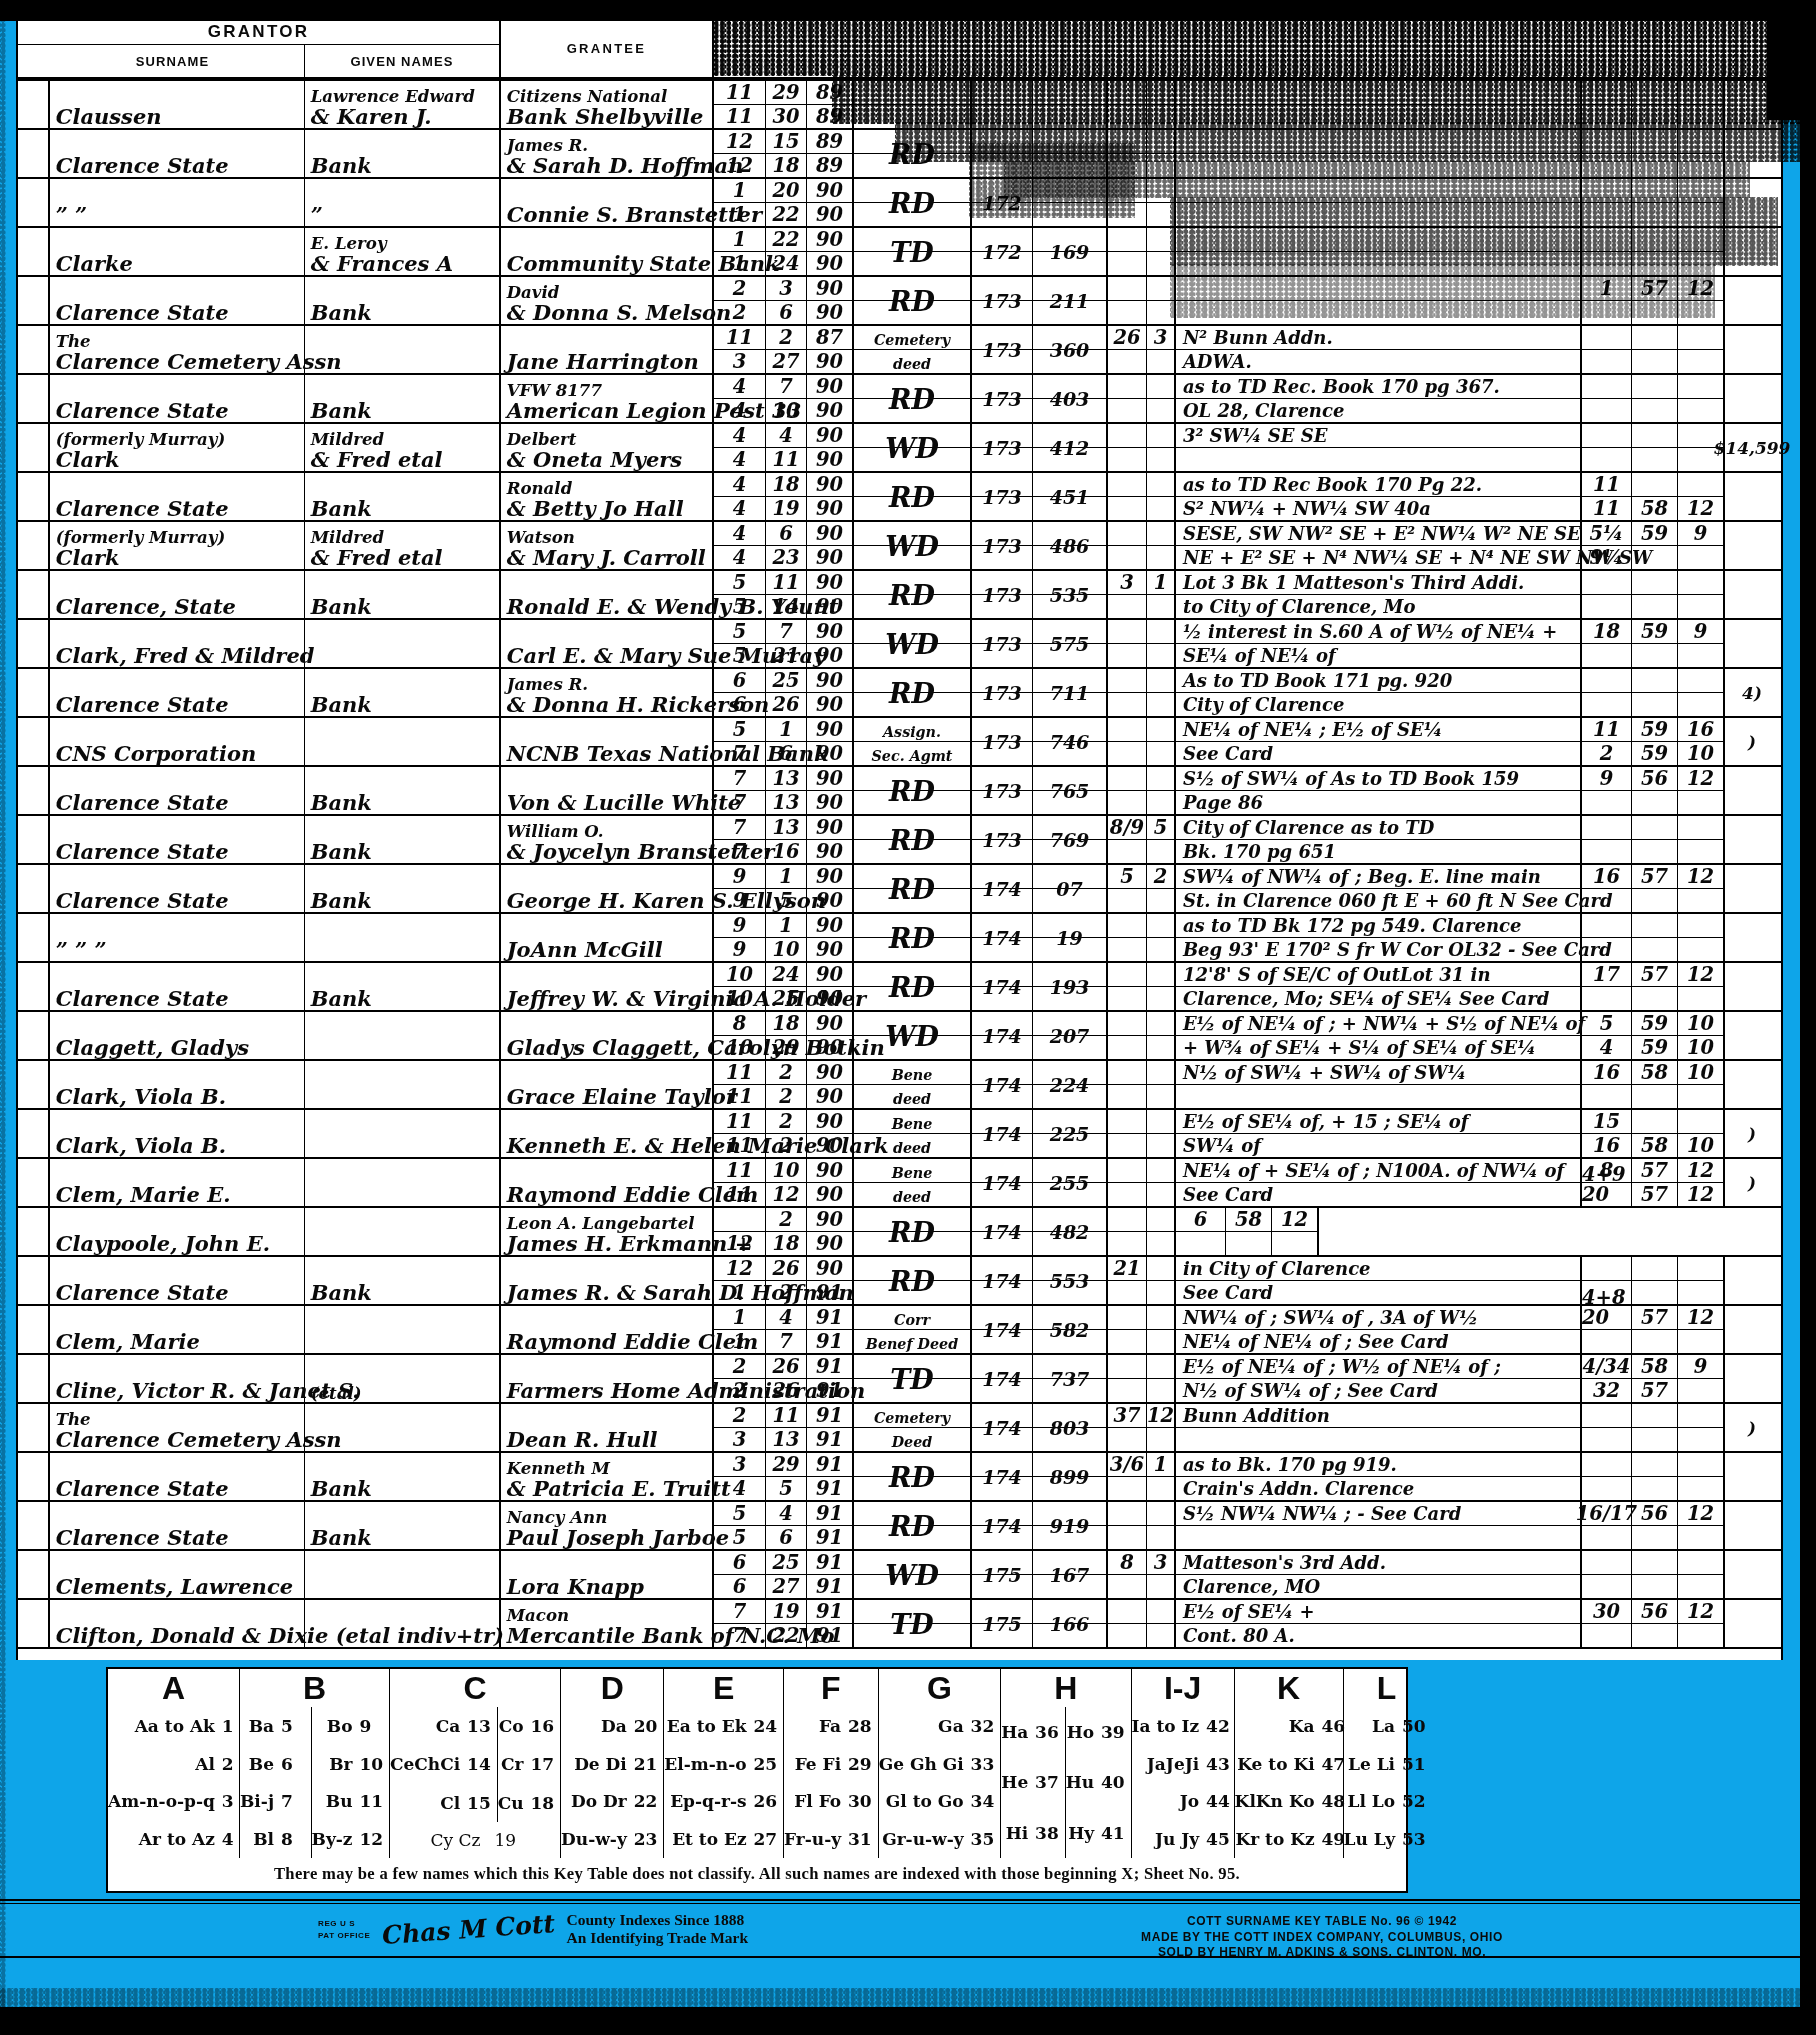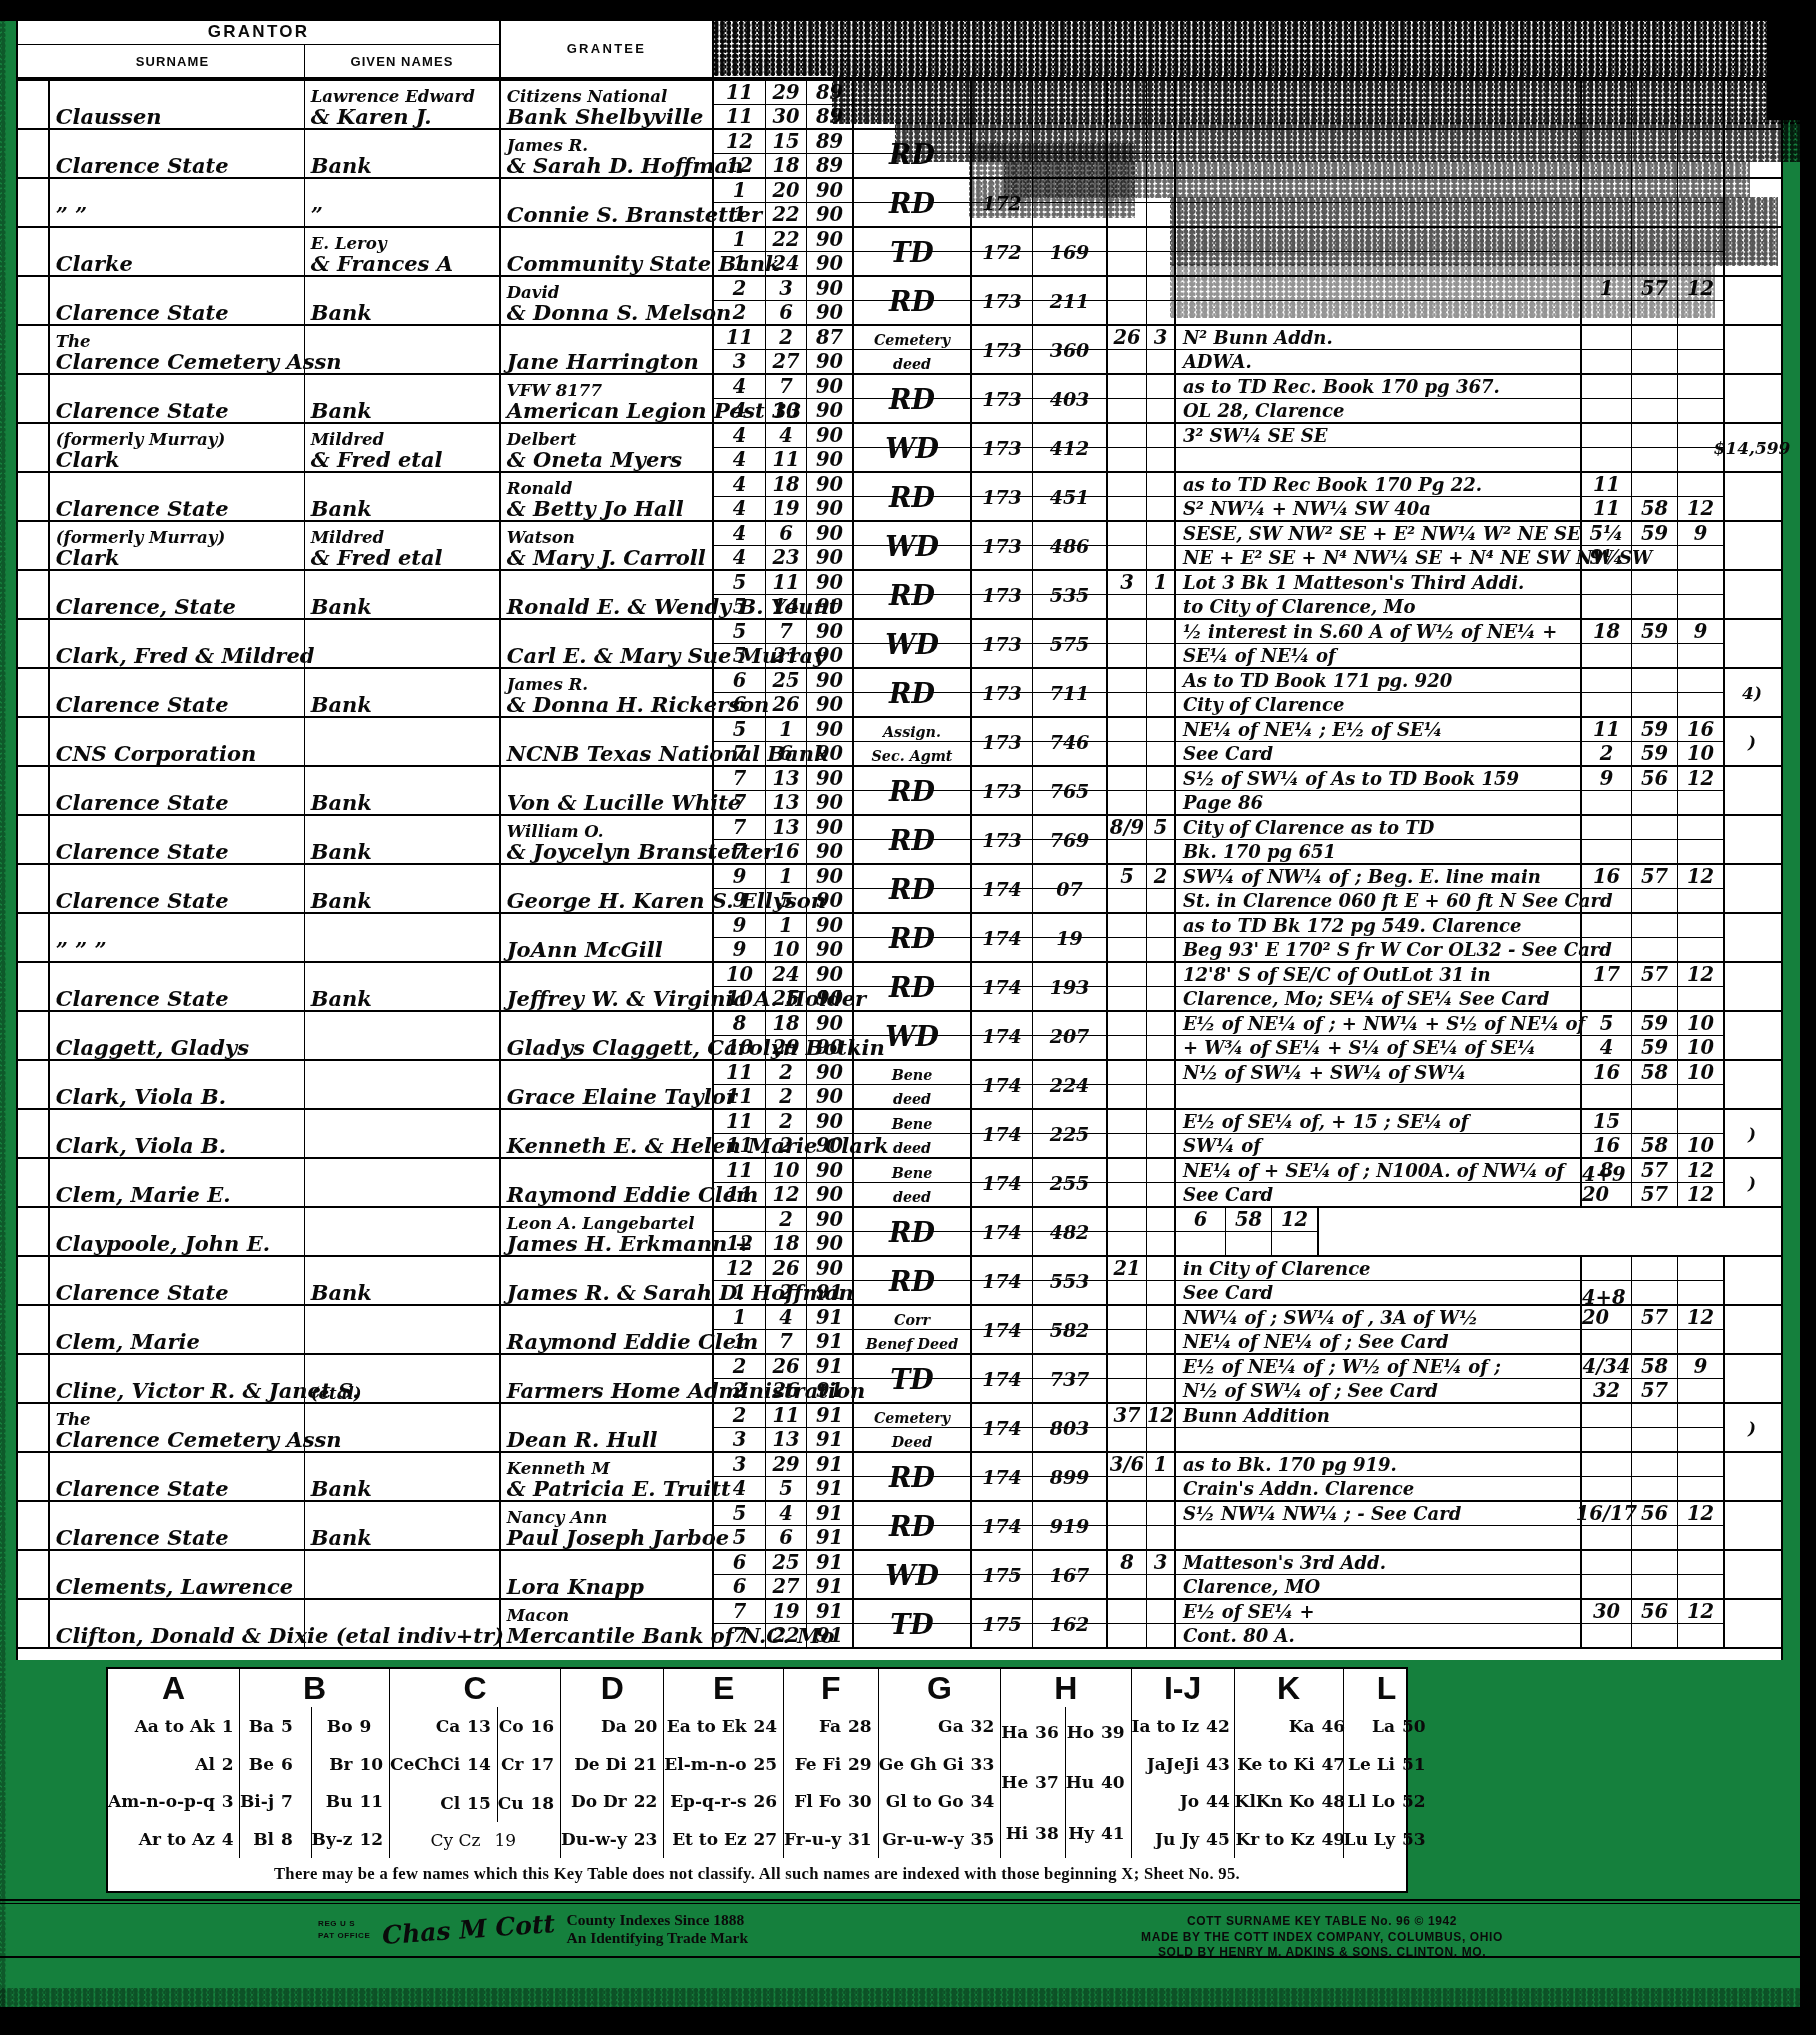--- a/index.html
+++ b/index.html
@@ -1,16 +1,16 @@
 <!DOCTYPE html>
 <html style="font-size:9.2px"><head>
 <meta charset="utf-8">
 <style>
   html,body{margin:0;padding:0;background:#777;}
-  .page{position:relative;width:1817px;height:2035px;background:#15803d;overflow:hidden;
+  .page{position:relative;width:1817px;height:2035px;background:#0ea5e9;overflow:hidden;
         font-family:"Liberation Sans",sans-serif;color:#0a0a0a;}
   
   .maintable{position:absolute;left:16px;top:17px;width:1767px;height:1643px;box-sizing:border-box;
              border-left:2.9px solid #000;border-right:2.9px solid #000;border-top:2.3px solid #000;background:#fff;z-index:1;}
   .thead{display:flex;height:62px;box-sizing:border-box;border-bottom:4px solid #000;font-weight:bold;}
   .hgrantor{width:483px;box-sizing:border-box;border-right:2.3px solid #000;display:flex;flex-direction:column;}
   .hg-top{height:25px;display:flex;align-items:center;justify-content:center;border-bottom:1.7px solid #000;font-size:17px;letter-spacing:2.3px;}
   .hg-bot{flex:1;display:flex;}
   .hg-sur{width:287px;box-sizing:border-box;border-right:1.1px solid #000;display:flex;align-items:center;justify-content:center;font-size:13px;letter-spacing:1.1px;padding-left:23px;}
   .hg-giv{flex:1;display:flex;align-items:center;justify-content:center;font-size:13px;letter-spacing:1.1px;}
@@ -3875,21 +3875,21 @@
             </div>
             <div class="ctr hw">175</div>
           </div>
           <div class="c pg">
             <div class="th">
               <div></div>
             </div>
             <div class="bh">
               <div></div>
             </div>
-            <div class="ctr hw">162</div>
+            <div class="ctr hw">166</div>
           </div>
           <div class="c a1">
             <div class="th">
               <div class="hw num"></div>
             </div>
             <div class="bh">
               <div></div>
             </div>
           </div>
           <div class="c a2">

